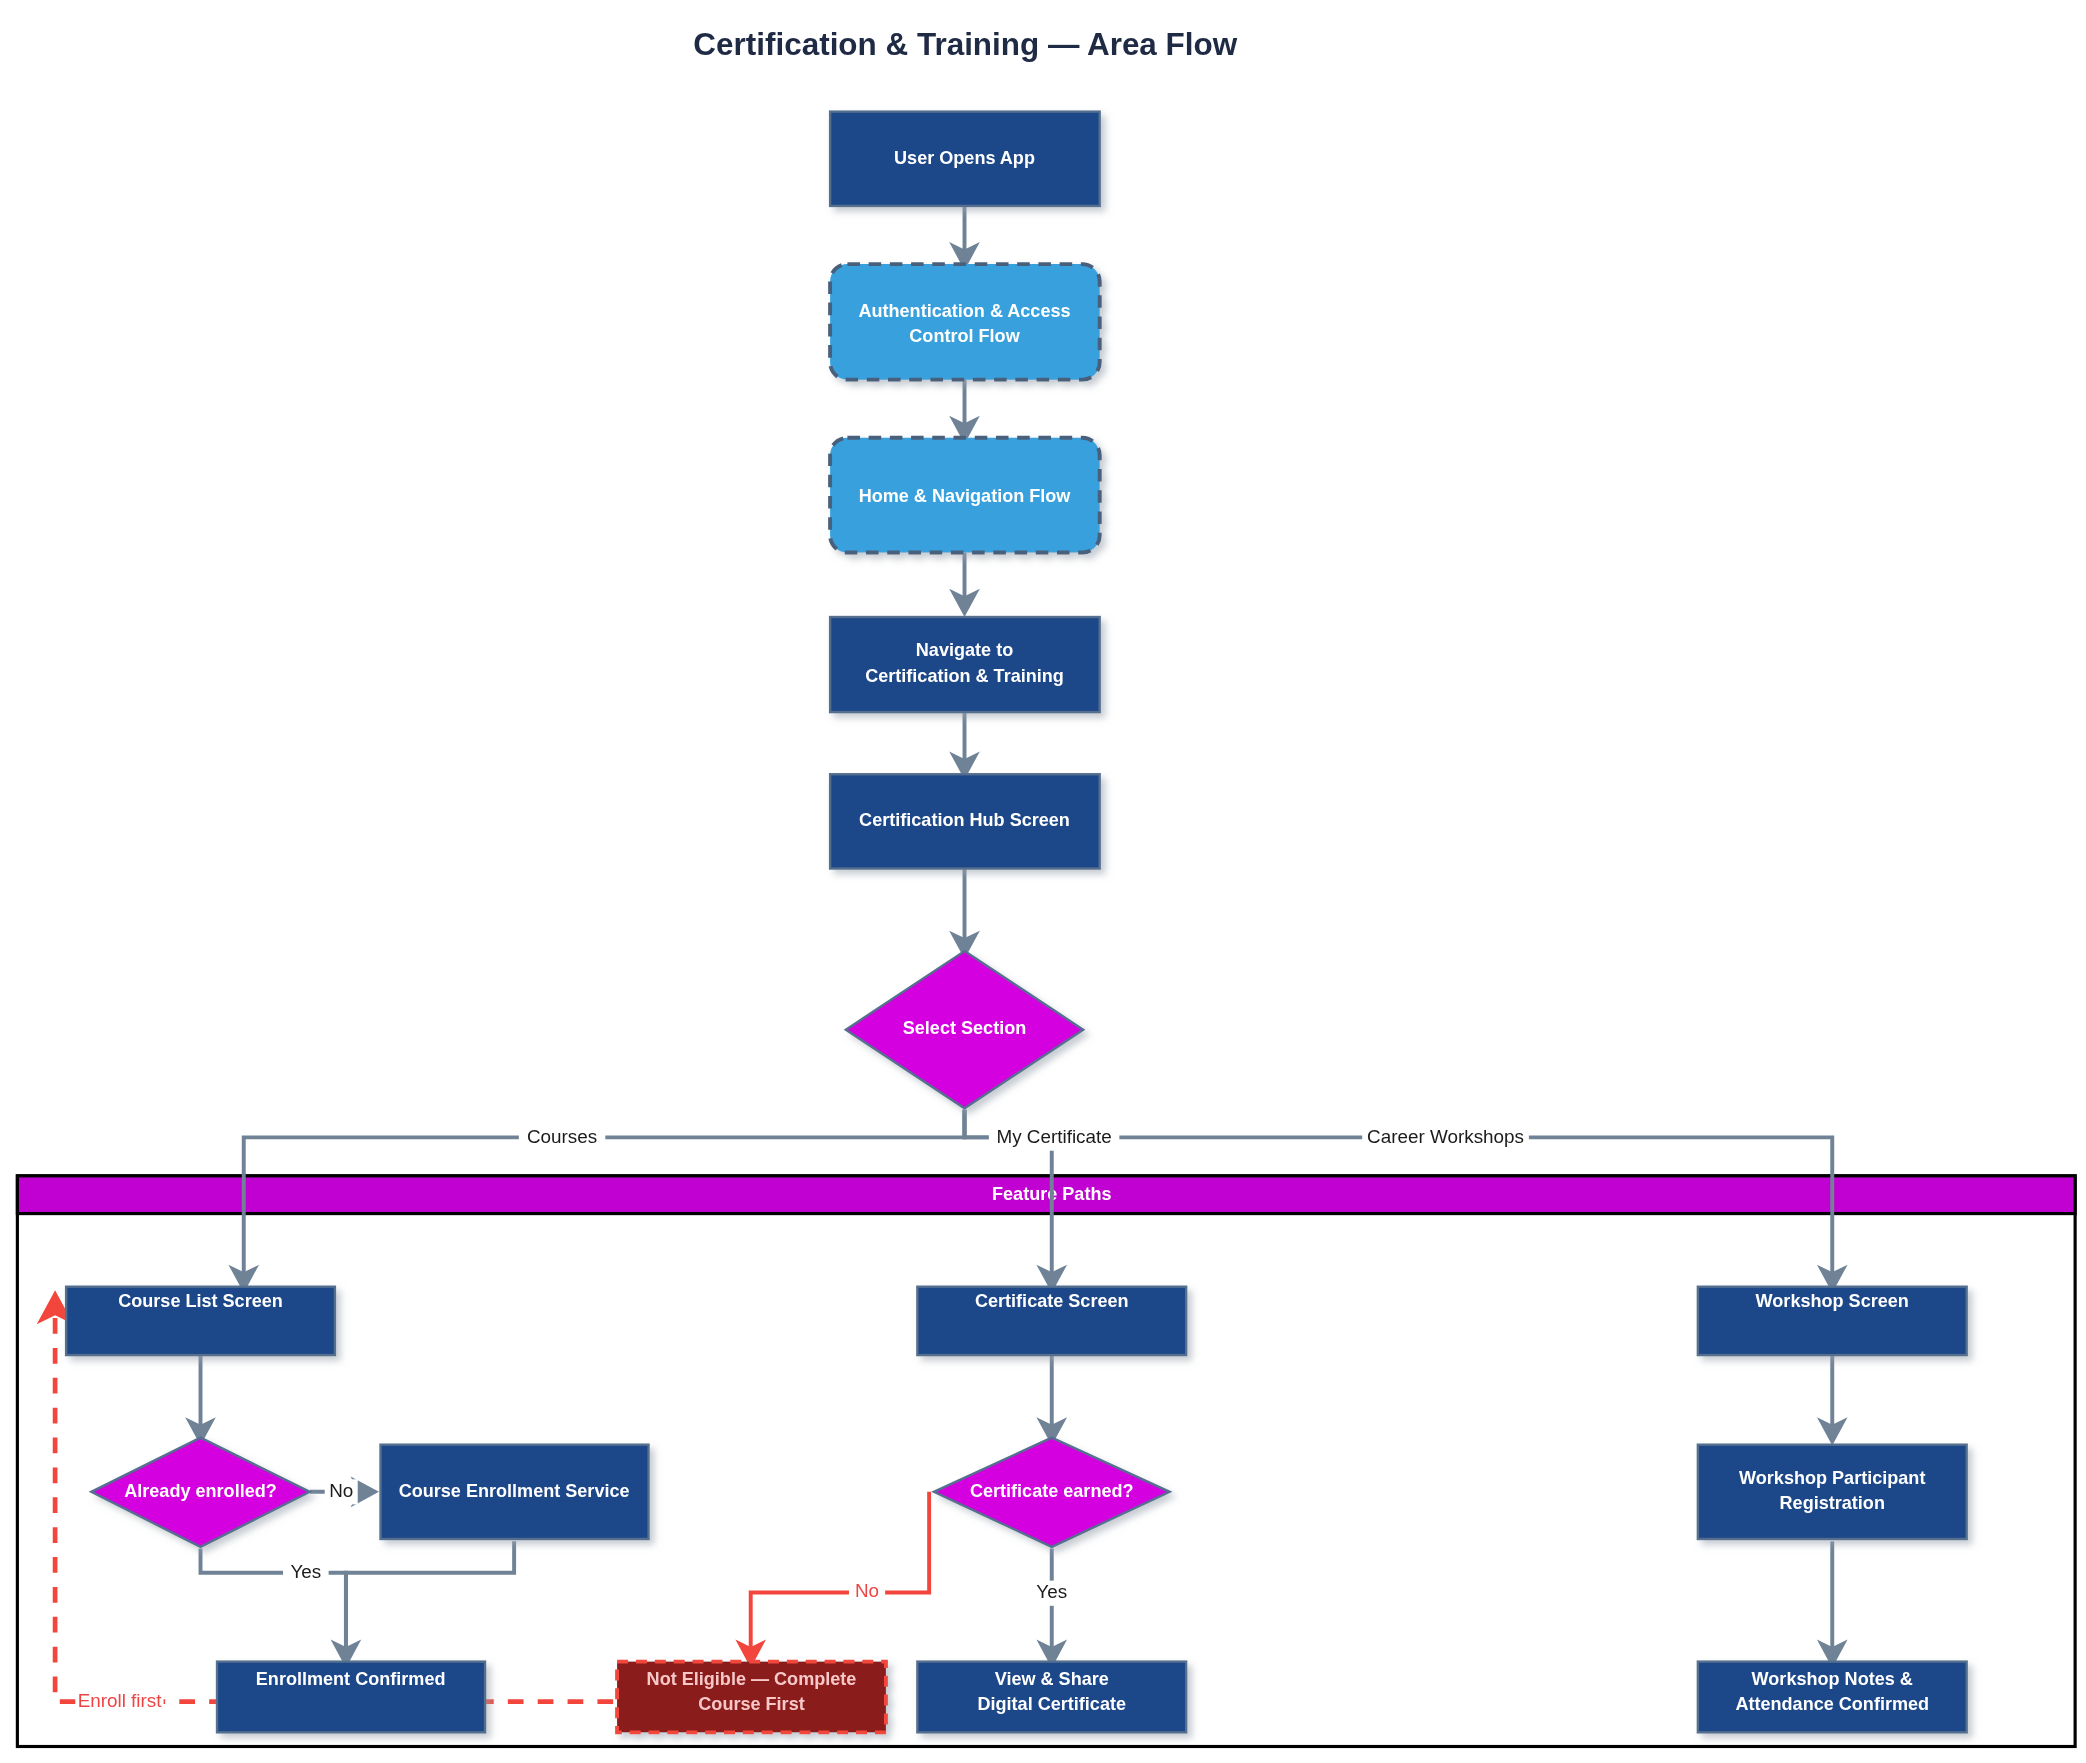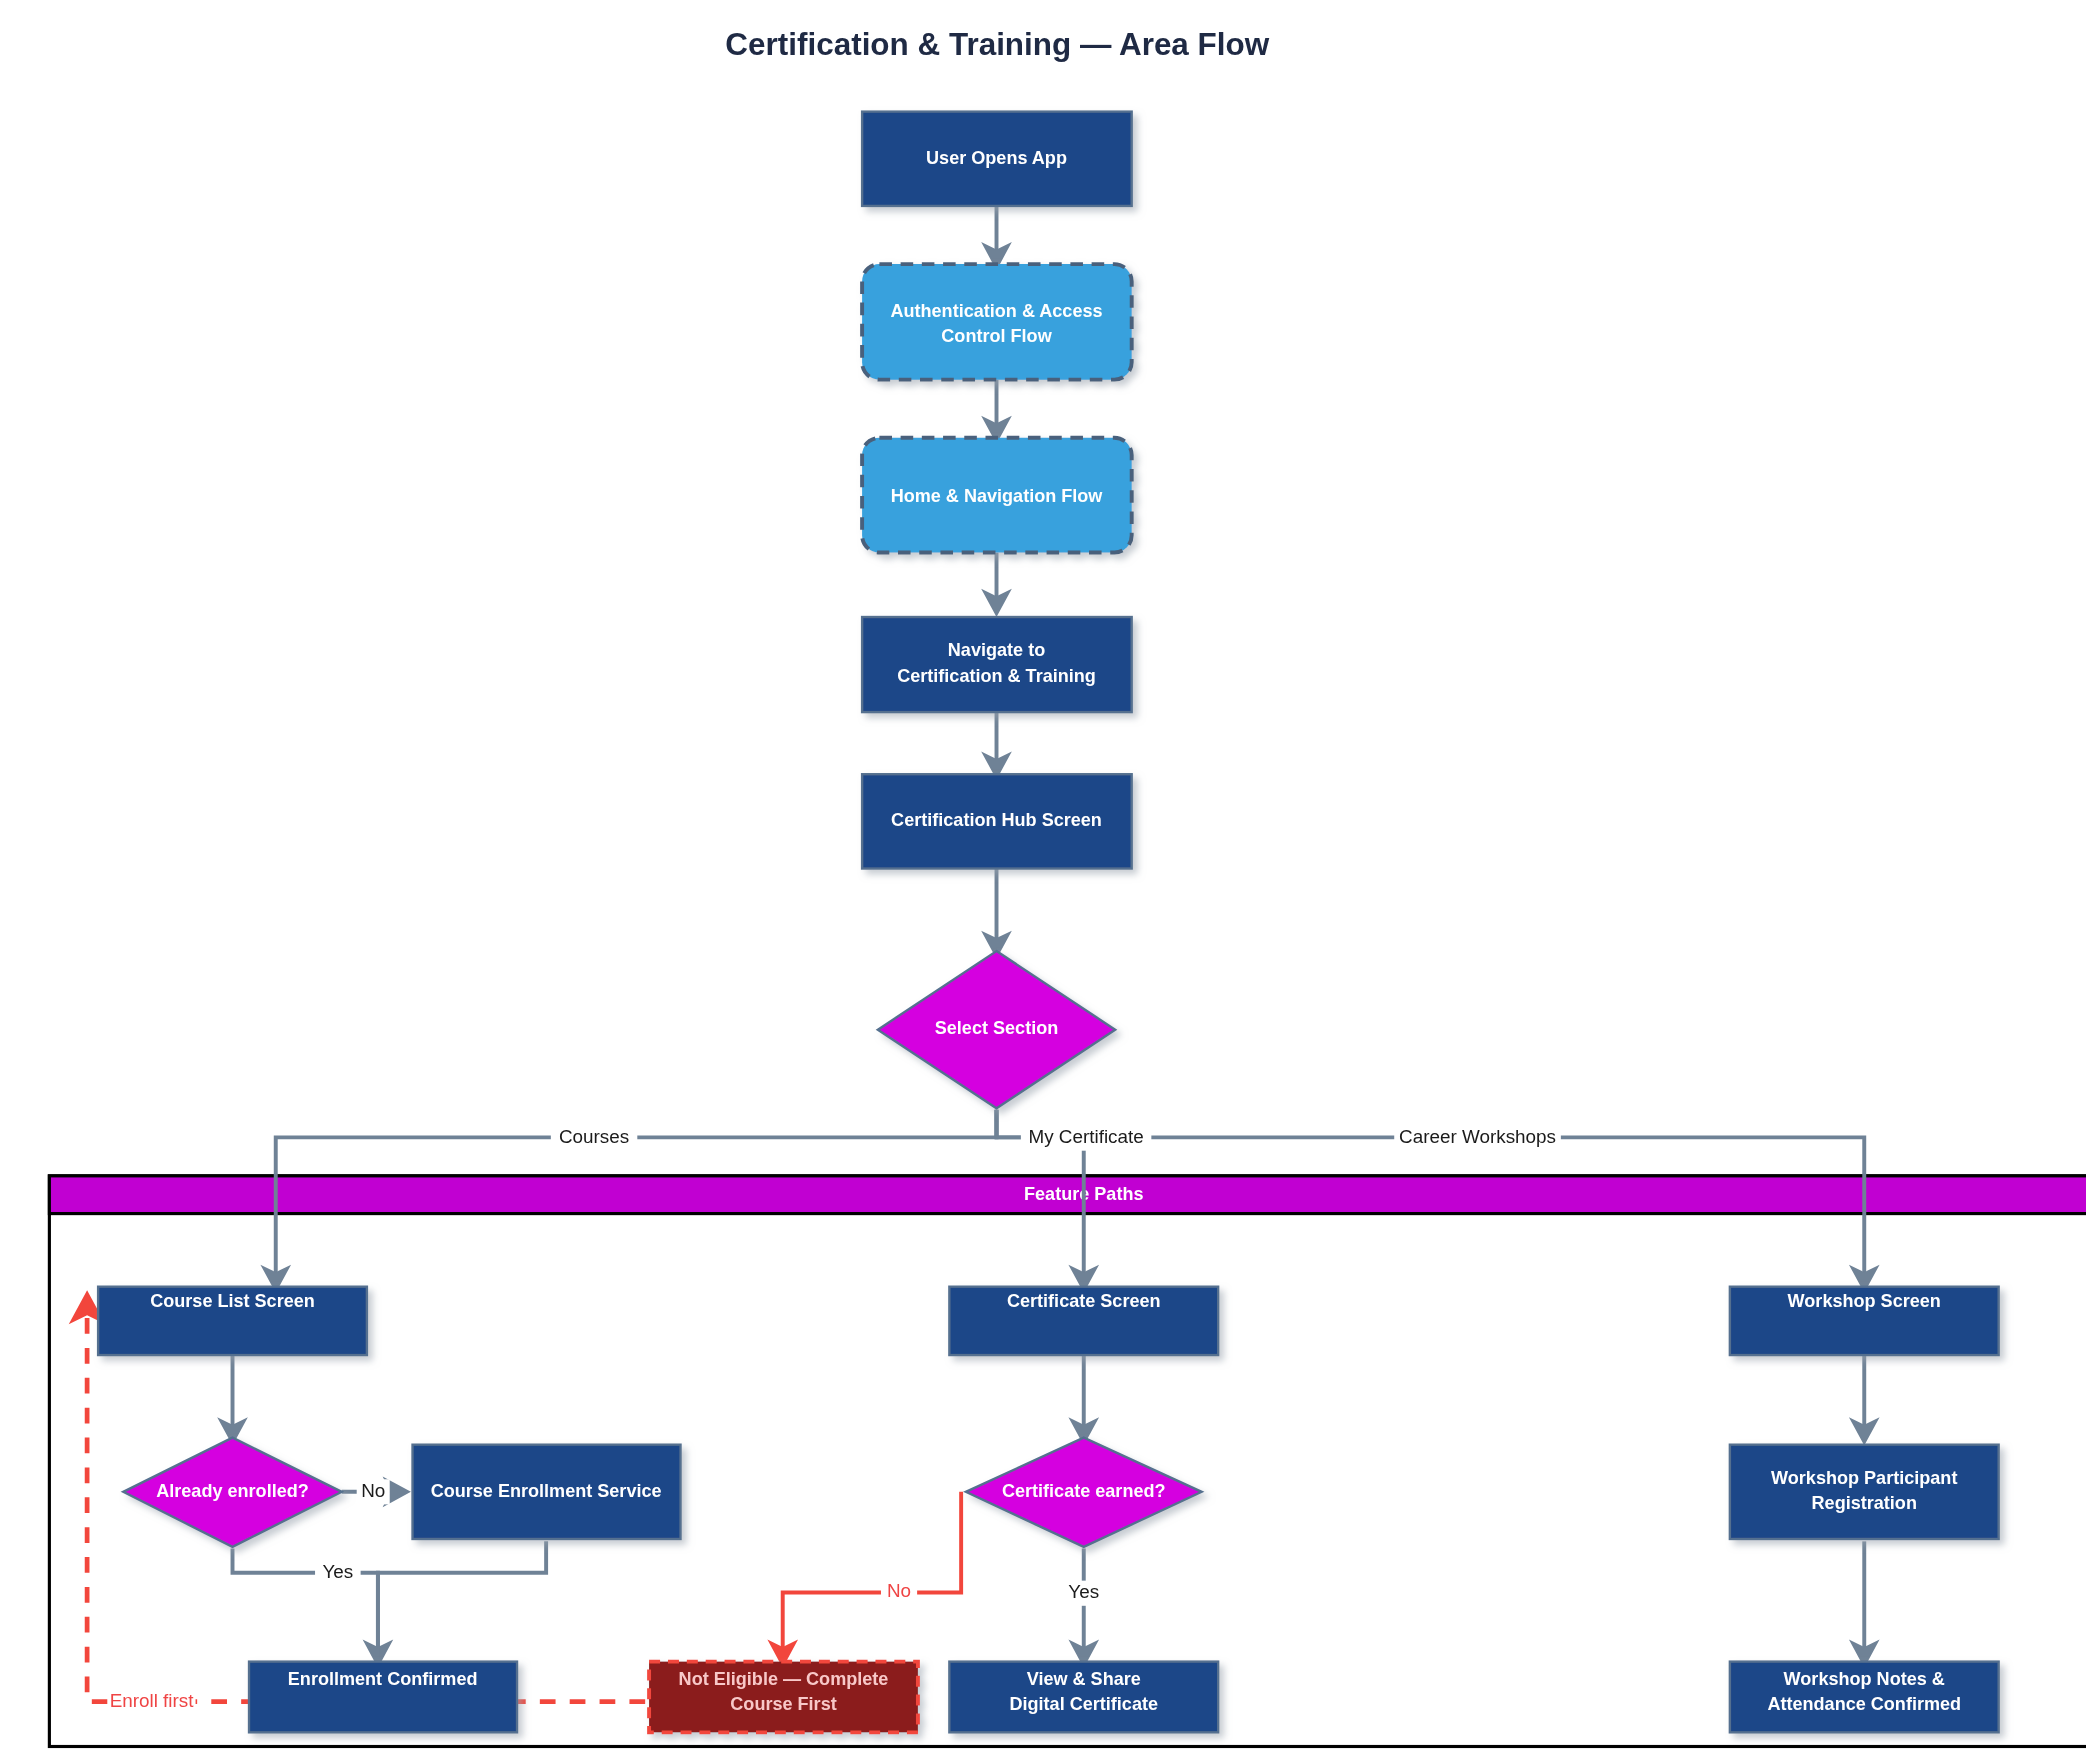--- a/index.html
+++ b/index.html
@@ -10,21 +10,20 @@
   body {
     width: 2087px;
     height: 1763px;
     font-family: "Liberation Sans", sans-serif;
     overflow: hidden;
   }
   #diagram-root {
     position: relative;
     width: 1740px;
     height: 1763px;
-    margin-left: 32px;
   }
   svg#flow {
     display: block;
     width: 2087px;
     height: 1763px;
   }
   .title-text {
     font-family: "Liberation Sans", sans-serif;
     font-size: 40px;
     font-weight: bold;

